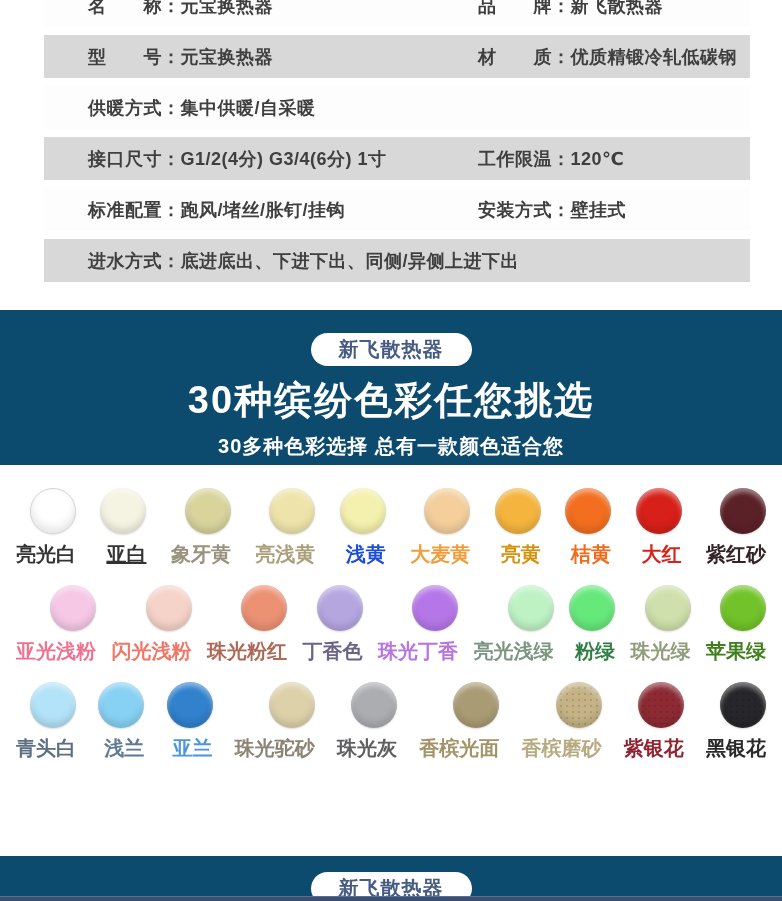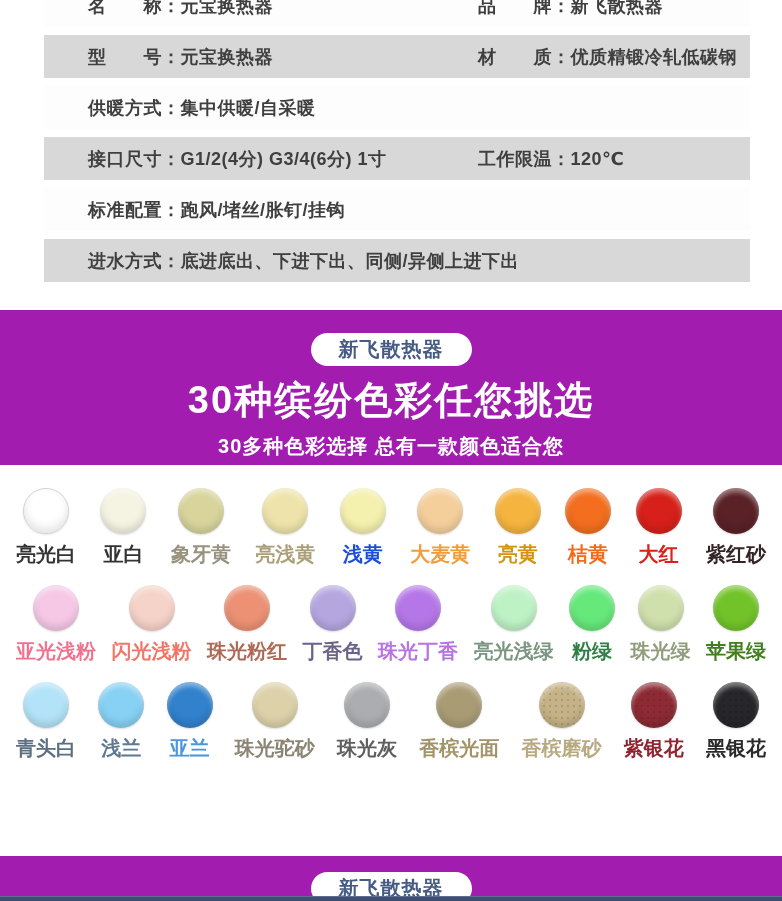--- a/index.html
+++ b/index.html
@@ -9,36 +9,36 @@
 
   
   .spec-table { width:706px; margin:-24px 0 0 44px; }
   .spec-row { display:flex; height:43px; align-items:center; background:#fdfdfd;margin-top:8px; }
   .spec-row.shaded { background:#d8d8d8; }
   .spec-cell { padding-left:44px; font-size:18px; font-weight:700; color:#3f3f3f;
     white-space:nowrap; letter-spacing:0.5px; }
   .spec-cell.first { width:390px; flex:0 0 390px; }
 
   
-  .banner { background:#a21caf; text-align:center; position:relative; }
+  .banner { background:#0c4a6e; text-align:center; position:relative; }
   .banner.colors-header { height:155px; margin-top:28px; padding-top:23px; }
   .banner.install-header { height:127px; padding-top:16px; }
   .badge-pill { display:inline-block; background:#ffffff; color:#455b84;
     font-size:20px; font-weight:700; line-height:33px; height:33px;
     padding:0 28px; border-radius:17px; letter-spacing:1px; }
   .banner-title { color:#ffffff; font-size:38px; font-weight:700;
     letter-spacing:2px; margin-top:9px; }
   .banner-subtitle { color:#ffffff; font-size:20px; font-weight:700;
     letter-spacing:1px; margin-top:7px; }
 
   
   .color-grid { background:#ffffff; height:357px; padding:23px 16px 0 16px; }
   .swatch-row { display:flex; justify-content:space-between;
     align-items:flex-start; margin-bottom:17px; }
-  .swatch { display:flex; flex-direction:column; align-items:center; }
+  .swatch { display:flex; flex-direction:column; align-items:flex-end; }
   .swatch-circle { width:46px; height:46px; border-radius:50%;
     box-shadow: inset 0 -5px 7px rgba(0,0,0,0.13),
                 inset 0 4px 5px rgba(255,255,255,0.45),
                 0 1px 2px rgba(0,0,0,0.15); }
   .swatch-circle.ringed { border:1px solid #d4d4d4;
     box-shadow: inset 0 -5px 8px rgba(0,0,0,0.10), 0 1px 2px rgba(0,0,0,0.10); }
   .swatch-circle.textured {
     background-image:
       radial-gradient(rgba(255,255,255,0.30) 18%, transparent 22%),
       radial-gradient(rgba(0,0,0,0.38) 14%, transparent 18%);
@@ -65,41 +65,42 @@
     </div>
     <div class="spec-row">
       <div class="spec-cell">供暖方式：集中供暖/自采暖</div>
     </div>
     <div class="spec-row shaded">
       <div class="spec-cell first">接口尺寸：G1/2(4分) G3/4(6分) 1寸</div>
       <div class="spec-cell">工作限温：120℃</div>
     </div>
     <div class="spec-row">
       <div class="spec-cell first">标准配置：跑风/堵丝/胀钉/挂钩</div>
+      <div class="spec-cell">安装方式：壁挂式</div>
     </div>
     <div class="spec-row shaded">
       <div class="spec-cell">进水方式：底进底出、下进下出、同侧/异侧上进下出</div>
     </div>
   </div>
 
 <div class="banner colors-header">
   <span class="badge-pill">新飞散热器</span>
   <div class="banner-title">30种缤纷色彩任您挑选</div>
   <div class="banner-subtitle">30多种色彩选择 总有一款颜色适合您</div>
 </div>
 
 <div class="color-grid">
     <div class="swatch-row">
       <div class="swatch">
         <div class="swatch-circle ringed" style="background-color: rgb(255, 255, 255);"></div>
         <div class="swatch-label" style="color: rgb(51, 51, 51);">亮光白</div>
       </div>
       <div class="swatch">
         <div class="swatch-circle" style="background-color: rgb(245, 243, 226);"></div>
-        <div class="swatch-label" style="color: rgb(51, 51, 51);">亚白</div>
+        <div class="swatch-label" style="color: rgb(51, 51, 51); text-decoration: underline;">亚白</div>
       </div>
       <div class="swatch">
         <div class="swatch-circle" style="background-color: rgb(216, 212, 156);"></div>
         <div class="swatch-label" style="color: rgb(152, 146, 126);">象牙黄</div>
       </div>
       <div class="swatch">
         <div class="swatch-circle" style="background-color: rgb(238, 228, 171);"></div>
         <div class="swatch-label" style="color: rgb(171, 159, 122);">亮浅黄</div>
       </div>
       <div class="swatch">

